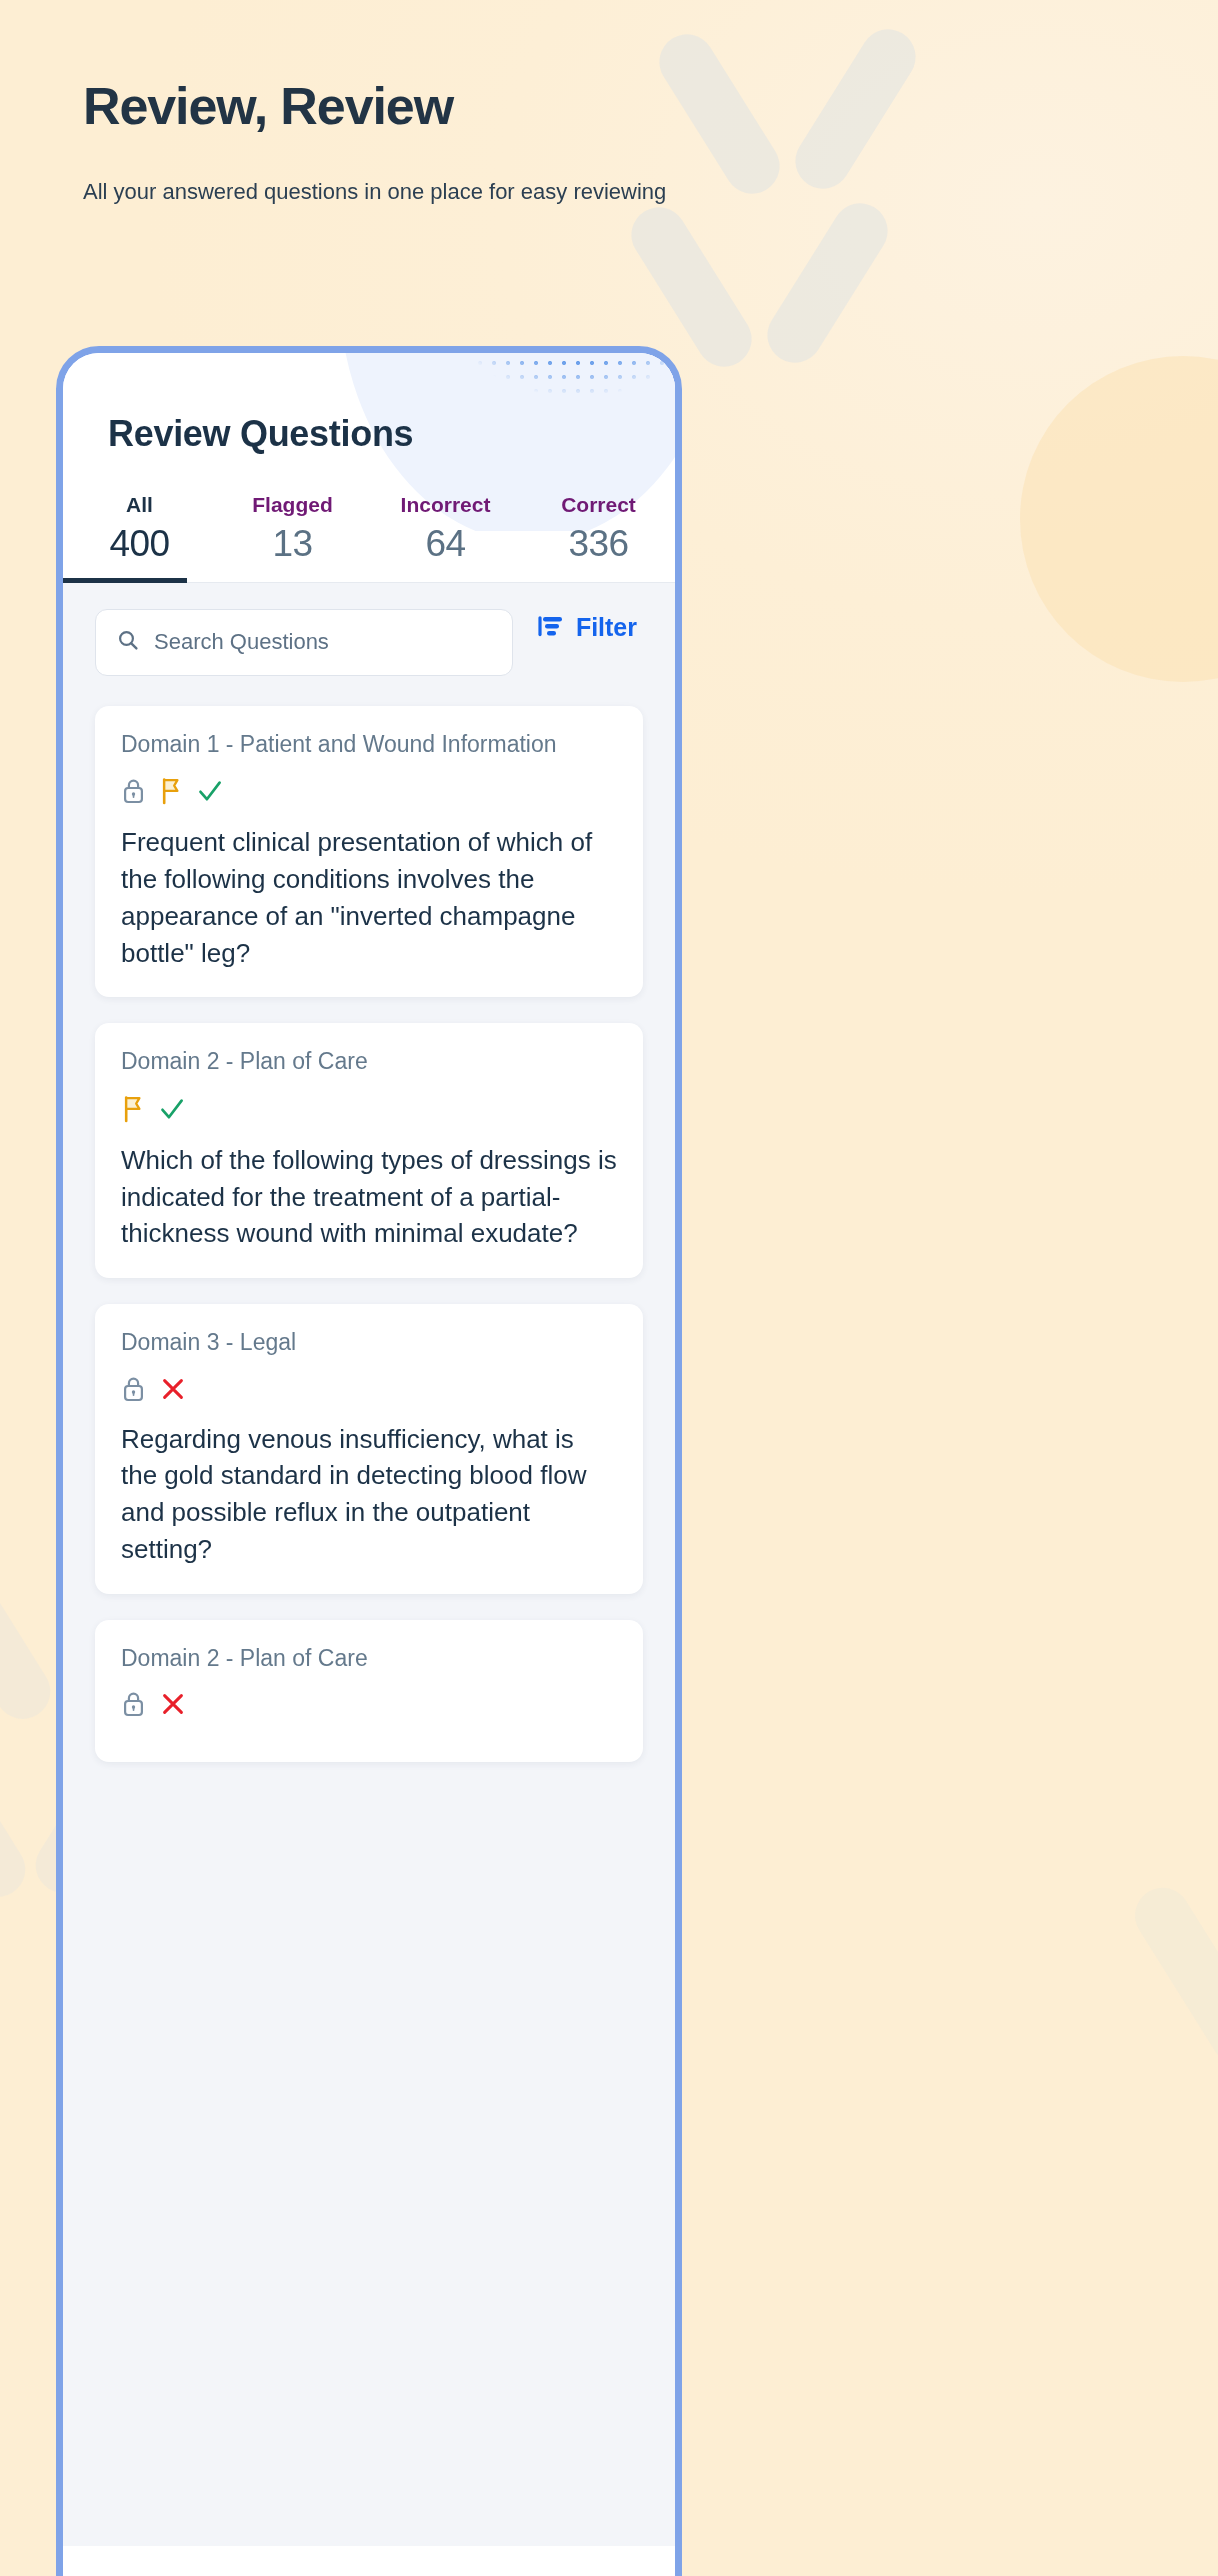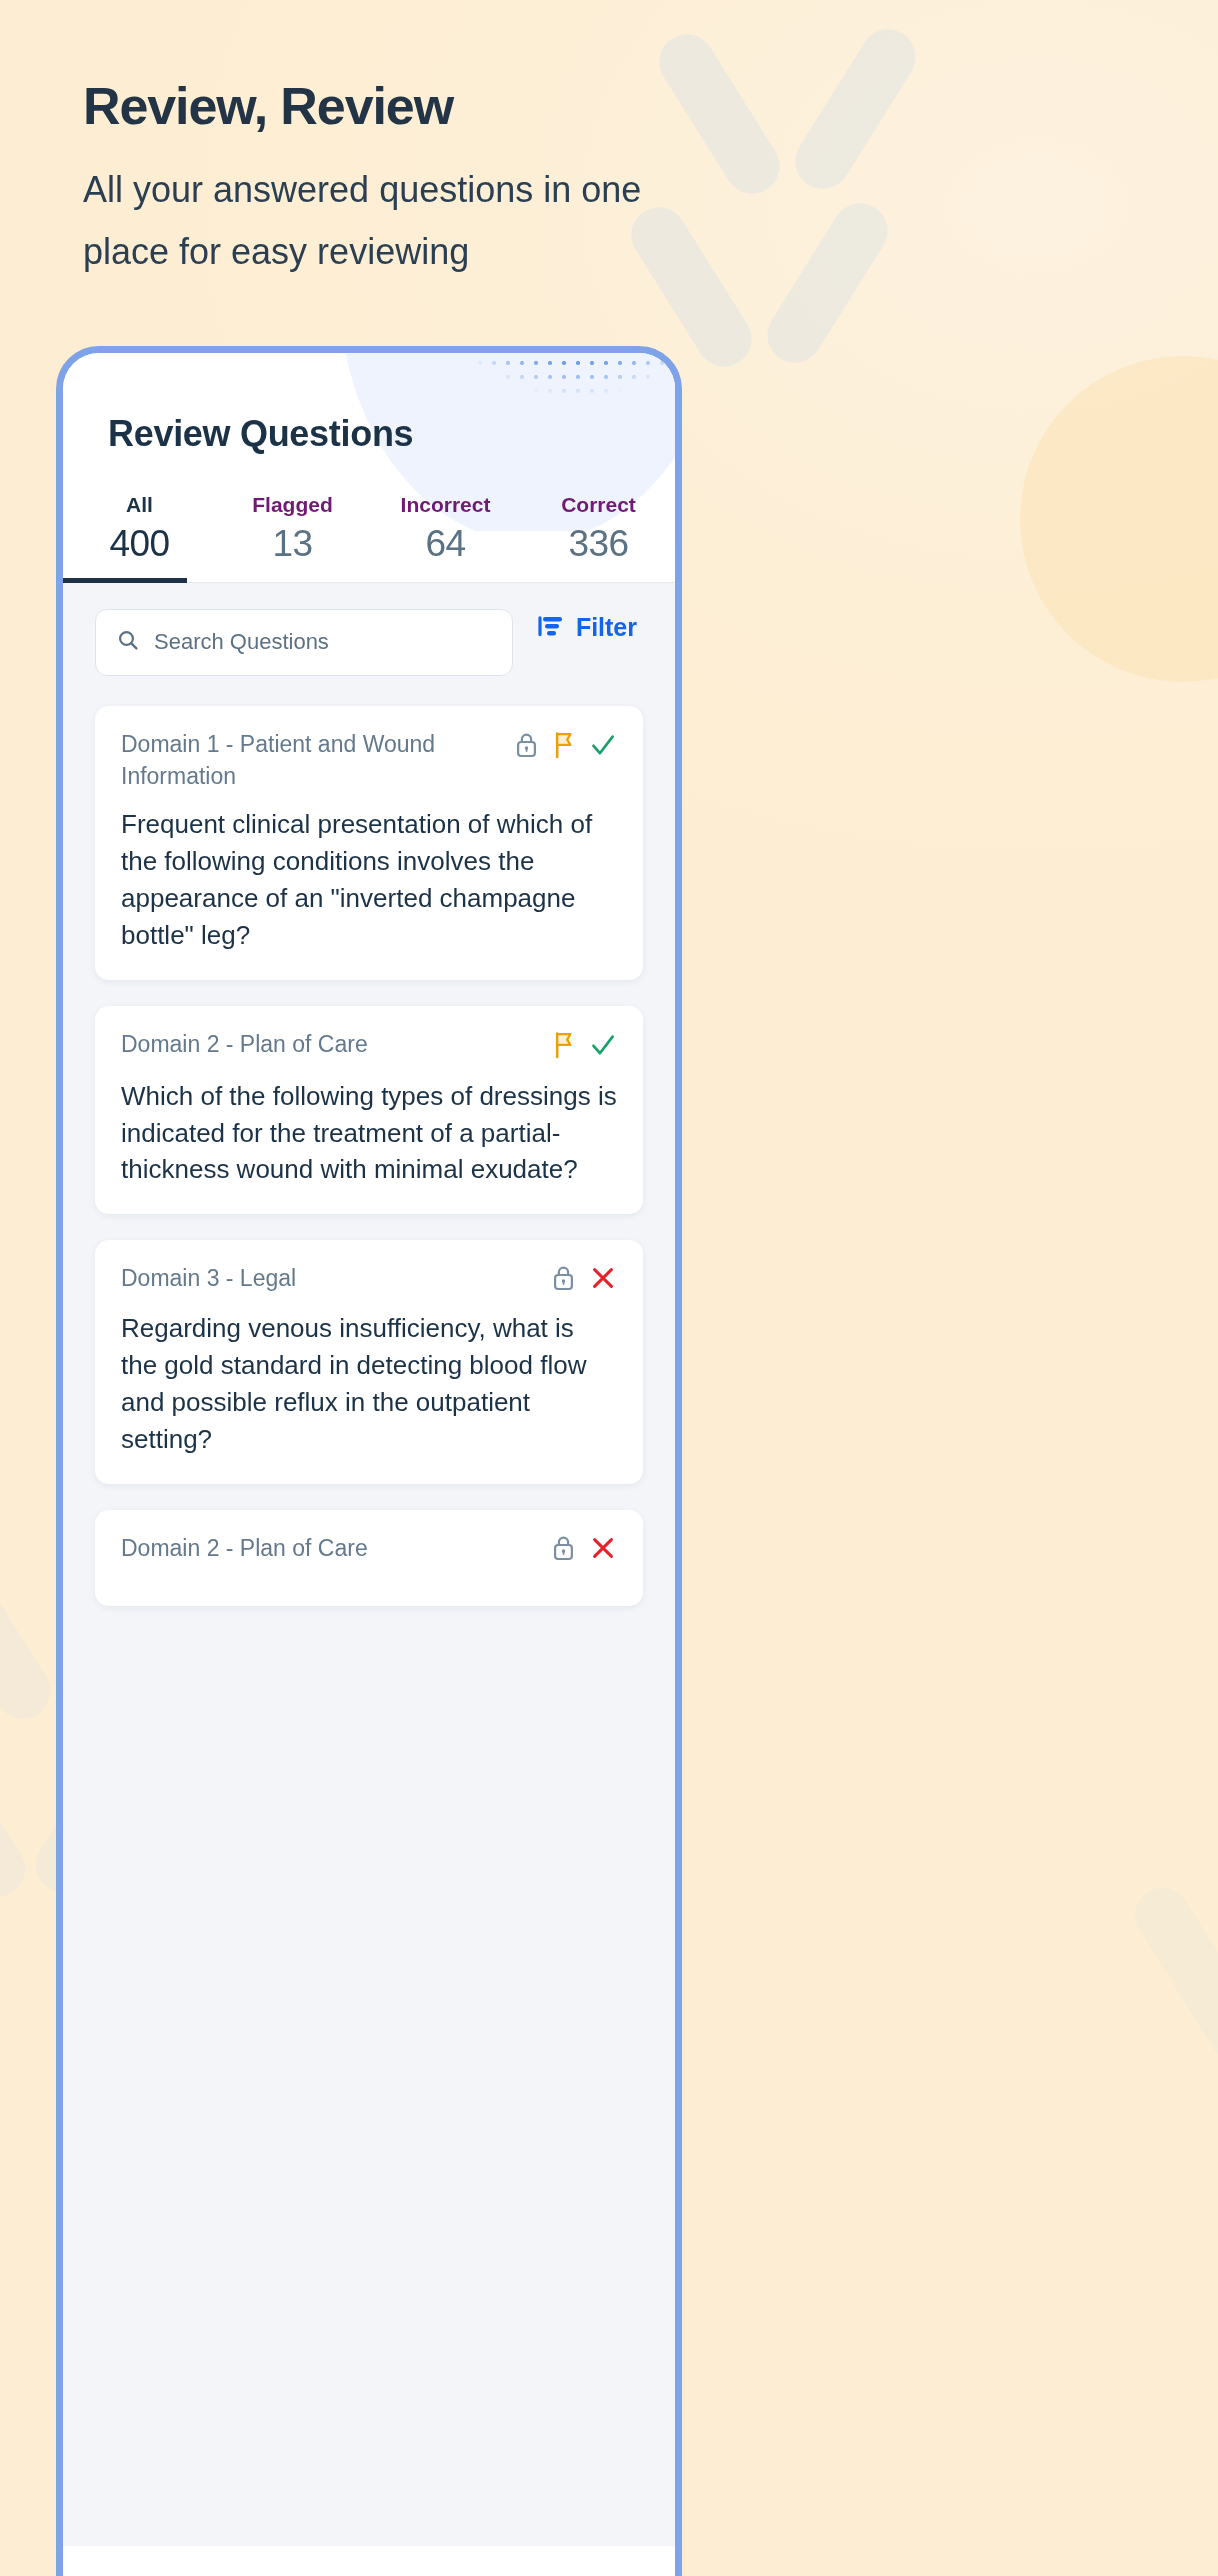--- a/index.html
+++ b/index.html
@@ -34,24 +34,24 @@
   .chev-faint { background:#ece8da; opacity:.55; }
 
   
   .headline {
     position:absolute; left:83px; top:77px;
     z-index:3;
     font-size:52px; font-weight:700; letter-spacing:-1.1px;
     color:#223445; line-height:1.12;
   }
   .subhead {
-    position:absolute; left:83px; top:159px;
+    position:absolute; left:83px; top:173px;
     z-index:3;
     width:593px;
-    font-size:36px; font-weight:400;
+    font-size:22px; font-weight:400;
     color:#2b3f52; line-height:1.72;
   }
 
   
   .phone {
     position:absolute;
     left:56px; top:346px;
     width:626px; height:2273px;
     border:7px solid #7fa3e8;
     border-top-left-radius:43px;
@@ -141,22 +141,23 @@
 
   
   .cards { padding:0 32px; display:flex; flex-direction:column; gap:26px; }
   .qcard {
     background:#ffffff;
     border-radius:14px;
     padding:22px 26px 26px 26px;
     box-shadow:0 2px 7px rgba(40,60,90,.07);
   }
   .qcard-top {
-    display:flex; align-items:flex-start; gap:28px;
+    display:flex; align-items:flex-start; gap:14px;
     margin-bottom:14px;
+    flex-direction:column;
   }
   .qdomain {
     flex:1 1 auto;
     font-size:23px; color:#64798c; font-weight:400; line-height:1.4;
     padding-right:8px;
   }
   .qicons { display:flex; align-items:center; gap:13px; flex:0 0 auto; padding-top:2px; }
   .qtext {
     font-size:26px; color:#1c3247; line-height:1.42; font-weight:400;
   }

